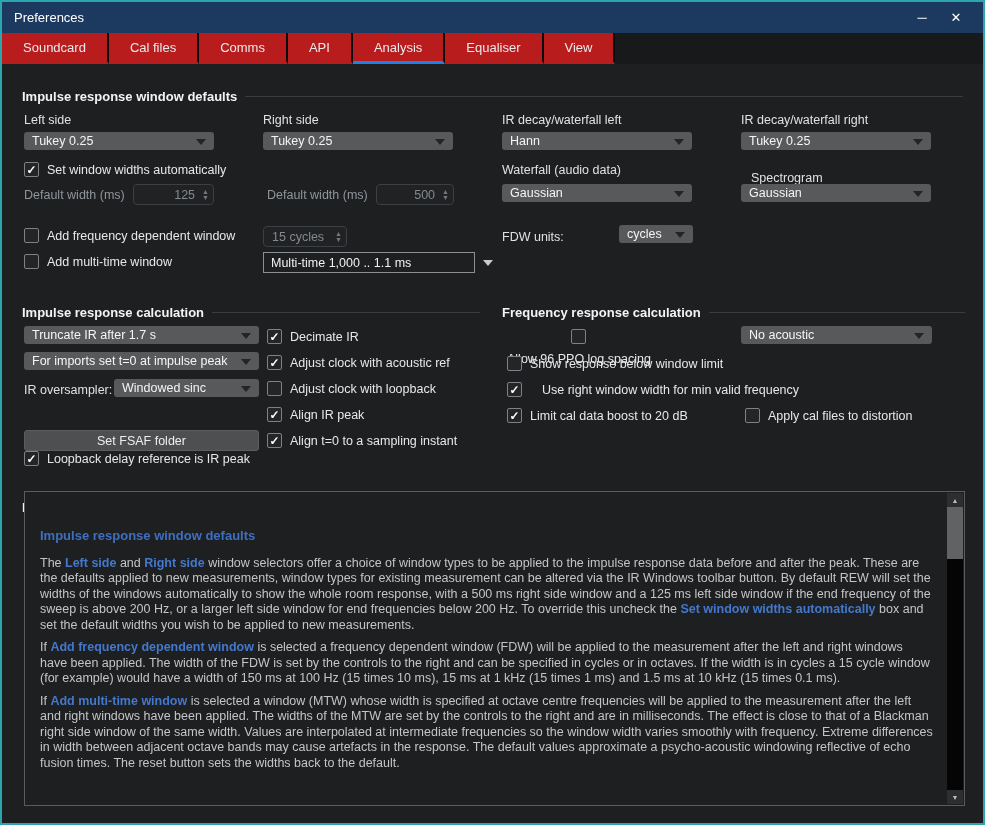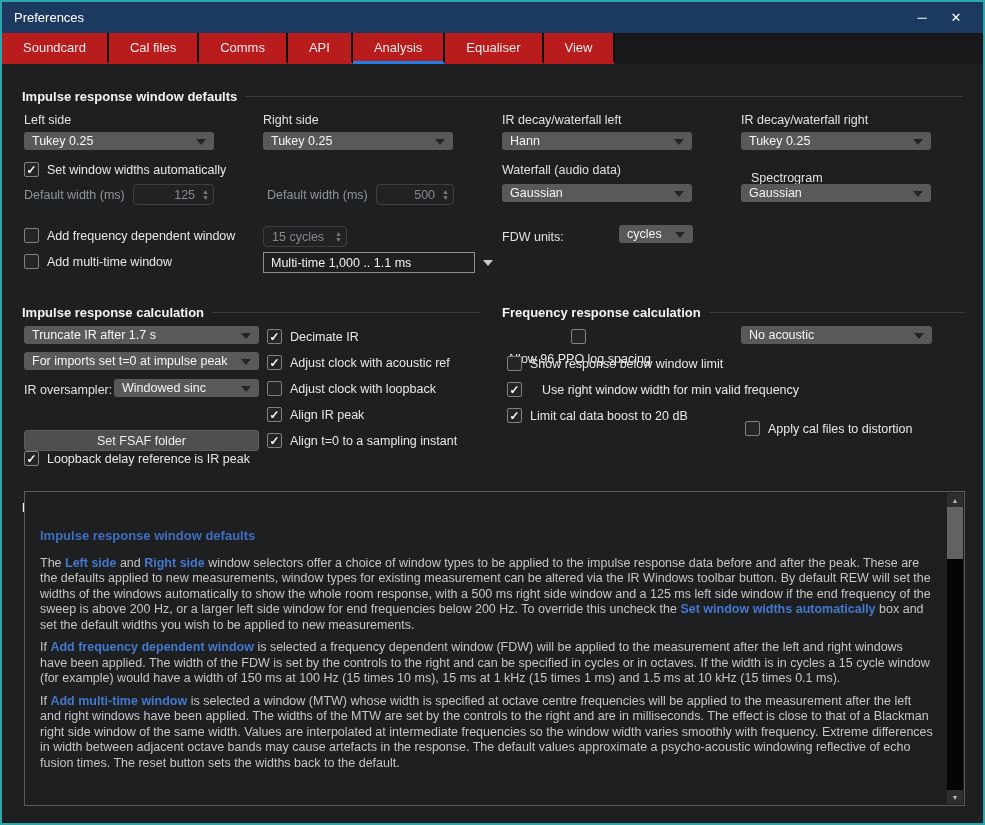--- a/index.html
+++ b/index.html
@@ -262,21 +262,21 @@
       <span class="cb-label">Show response below window limit</span>
     </div>
     <div class="abs check" style="left:505px;top:320px;gap:20px;">
       <span class="cb checked"></span>
       <span class="cb-label">Use right window width for min valid frequency</span>
     </div>
     <div class="abs check" style="left:505px;top:346px;">
       <span class="cb checked"></span>
       <span class="cb-label">Limit cal data boost to 20 dB</span>
     </div>
-    <div class="abs check" style="left:743px;top:346px;margin-top:13px;">
+    <div class="abs check" style="left:743px;top:346px;">
       <span class="cb"></span>
       <span class="cb-label">Apply cal files to distortion</span>
     </div>
 
     <div class="abs sec-h" style="left:20px;top:431px;width:941px;margin-top:7px;">
       <span>Help</span>
         <div class="rule"></div>
     </div>
 
     <div class="abs help-box" style="left:22px;top:429px;width:941px;height:315px;">

